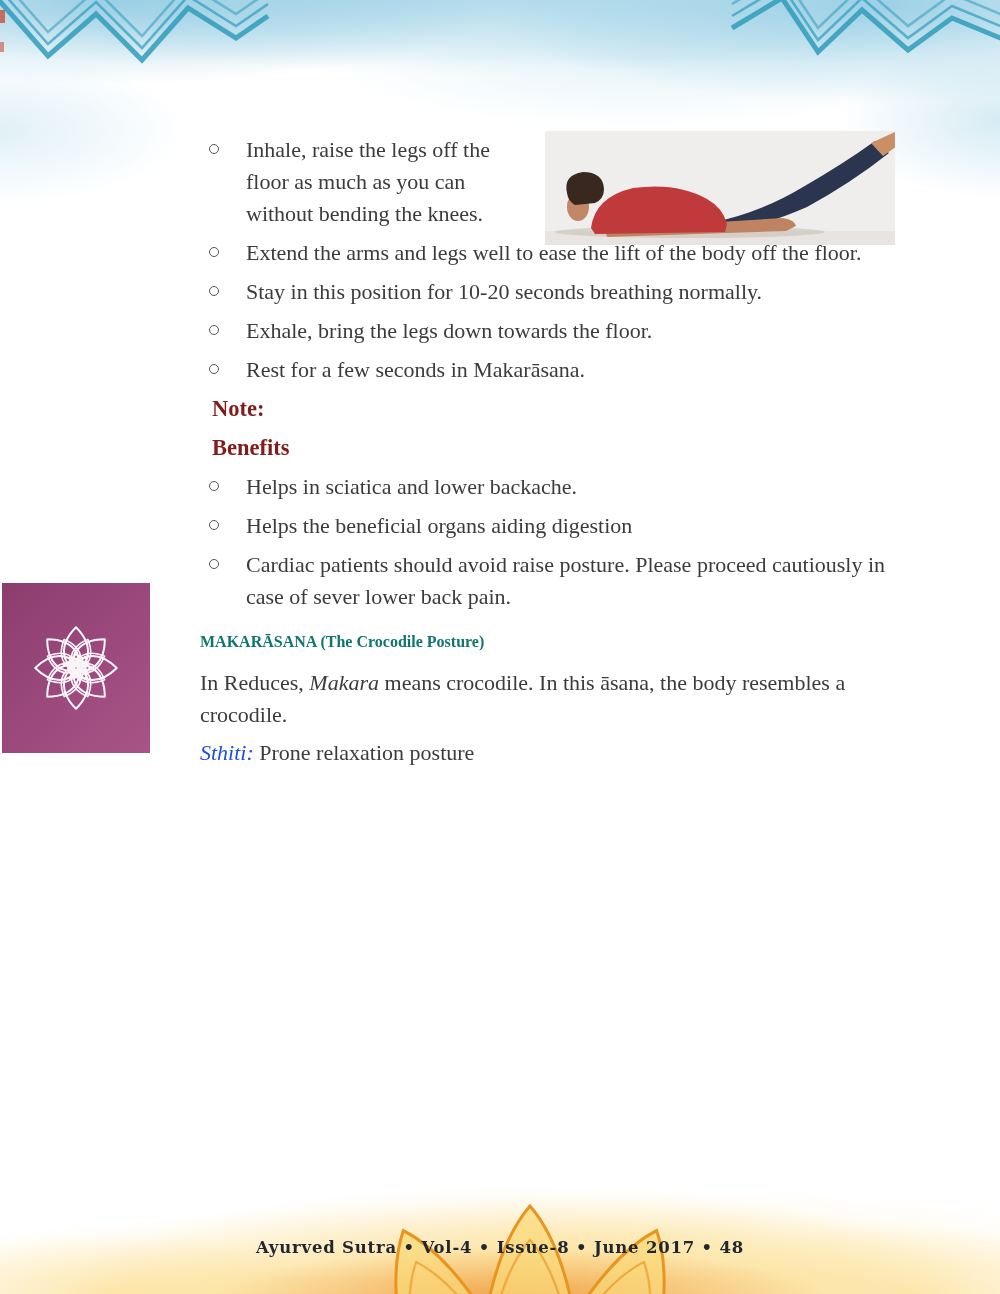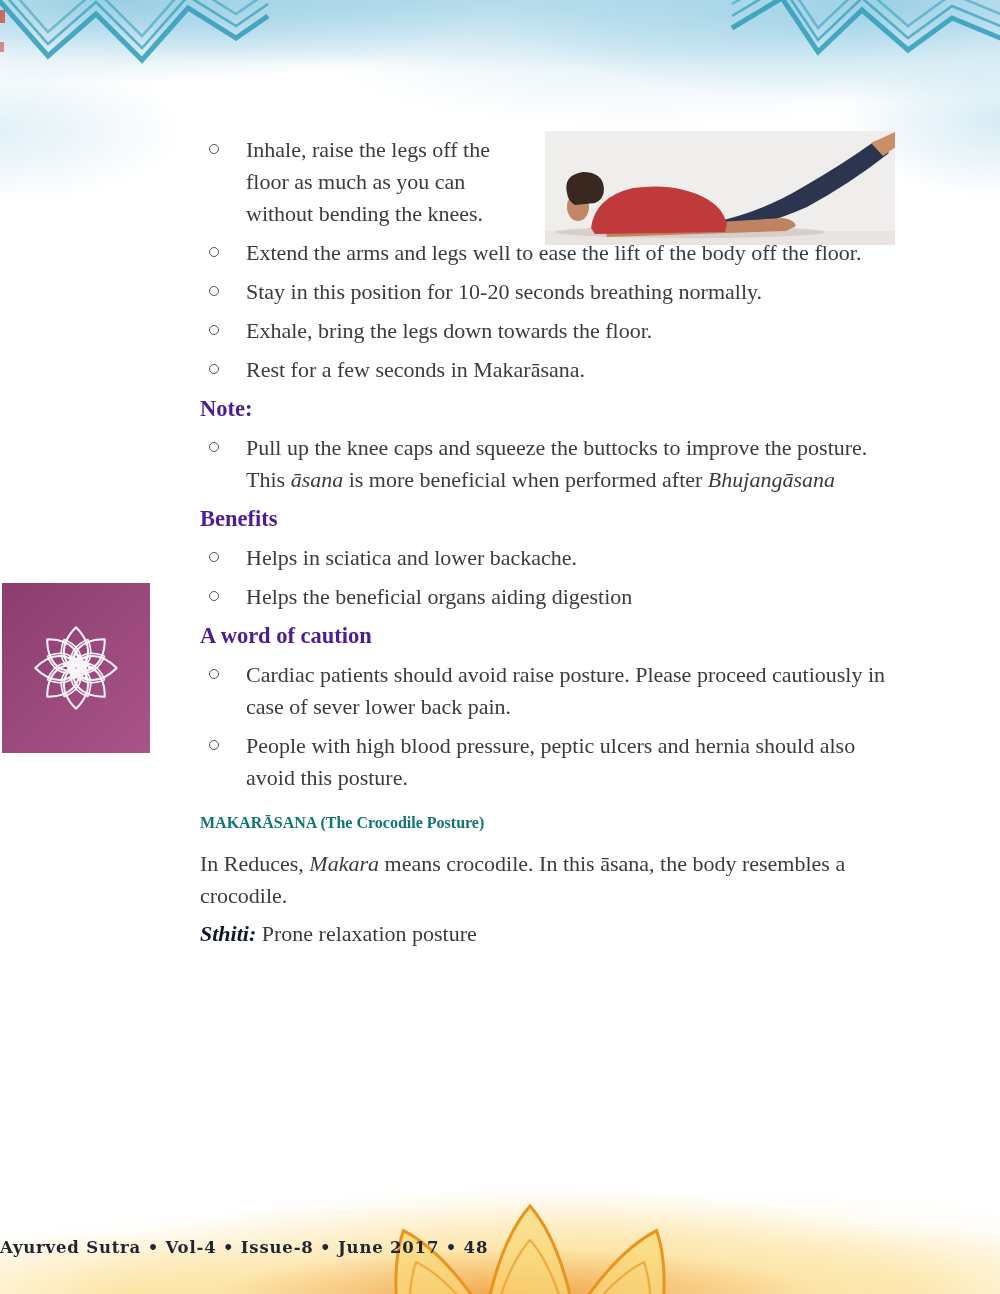--- a/index.html
+++ b/index.html
@@ -35,43 +35,43 @@
   
   .content { position:absolute; left:200px; top:130px; width:700px; z-index:4;
              font-size:22px; line-height:32px; }
   ul.o-list { list-style:none; margin:4px; padding:0; }
   ul.o-list li { position:relative; padding-left:42px; margin-bottom:7px; }
   ul.o-list li::before {
     content:""; position:absolute; left:5px; top:10px; width:10px; height:10px;
     border:1.6px solid #555; border-radius:50%; box-sizing:border-box;
   }
   li.li-narrow { width:322px; box-sizing:border-box; }
-  .sec-heading { font-weight:bold; color:#4c1d95; font-size:22.5px;
-                 margin:2px 0 7px 0; line-height:32px; }
+  .sec-heading { font-weight:bold; color:#7f1d1d; font-size:22.5px;
+                 margin:2px 0 7px 12px; line-height:32px; }
   .green-heading { color:#0f766e; font-weight:bold; font-size:16px;
                    margin:12px 0 8px 0; line-height:34px; }
   .intro-para { margin:0 0 6px 0; }
   .sthiti-line { margin:0; }
-  .sthiti-line .lbl { font-weight:bold; font-style:italic; color:#0f172a; }
+  .sthiti-line .lbl { font-weight:normal; font-style:italic; color:#1d4ed8; }
 
   
   .bottom-decor {
     position:absolute; left:0; bottom:0; width:1000px; height:160px; z-index:1;
     background:
       radial-gradient(ellipse 430px 70px at 520px 165px, rgba(230,120,28,.55), transparent 72%),
       radial-gradient(ellipse 640px 150px at 520px 160px, rgba(250,200,80,.55), transparent 72%),
       radial-gradient(ellipse 920px 120px at 500px 165px, rgba(252,226,148,.62), transparent 78%),
       radial-gradient(ellipse 320px 85px at 120px 160px, rgba(250,212,115,.50), transparent 72%),
       radial-gradient(ellipse 330px 95px at 910px 160px, rgba(250,212,115,.46), transparent 72%),
       radial-gradient(ellipse 500px 70px at 700px 110px, rgba(253,235,180,.40), transparent 78%);
   }
   .bottom-decor svg { position:absolute; left:0; bottom:0; }
 
   .footer {
-    position:absolute; left:0; top:1238px; width:1000px; z-index:5; 
+    position:absolute; left:0; top:1238px; width:1000px; z-index:5; text-align:center;
     font-family:"DejaVu Serif", serif; font-weight:bold; font-size:16.5px;
     letter-spacing:.8px; color:#1f2531;
   }
 </style>
 </head>
 <body>
 
 <div class="page">
 
   <div class="top-decor">
@@ -142,36 +142,29 @@
 
     <ul class="o-list">
       <li class="li-narrow"><span>Inhale, raise the legs off the floor as much as you can without bending the knees.</span></li>
       <li><span>Extend the arms and legs well to ease the lift of the body off the floor.</span></li>
       <li><span>Stay in this position for 10-20 seconds breathing normally.</span></li>
       <li><span>Exhale, bring the legs down towards the floor.</span></li>
       <li><span>Rest for a few seconds in Makarāsana.</span></li>
     </ul>
 
     <h3 class="sec-heading">Note:</h3>
-    <ul class="o-list">
-      <li>
-        <span>Pull up the knee caps and squeeze the buttocks to improve the posture. This </span><i>āsana</i><span> is more beneficial when performed after </span><i>Bhujangāsana</i>
-      </li>
-    </ul>
 
     <h3 class="sec-heading">Benefits</h3>
     <ul class="o-list">
       <li><span>Helps in sciatica and lower backache.</span></li>
       <li><span>Helps the beneficial organs aiding digestion</span></li>
     </ul>
 
-    <h3 class="sec-heading">A word of caution</h3>
     <ul class="o-list">
       <li><span>Cardiac patients should avoid raise posture. Please proceed cautiously in case of sever lower back pain.</span></li>
-      <li><span>People with high blood pressure, peptic ulcers and hernia should also avoid this posture.</span></li>
     </ul>
 
     <h2 class="green-heading">MAKARĀSANA (The Crocodile Posture)</h2>
     <p class="intro-para">
       <span>In Reduces, </span><i>Makara</i><span> means crocodile. In this āsana, the body resembles a crocodile.</span>
     </p>
     <p class="sthiti-line">
       <span class="lbl">Sthiti:</span>
       <span>Prone relaxation posture</span>
     </p>

